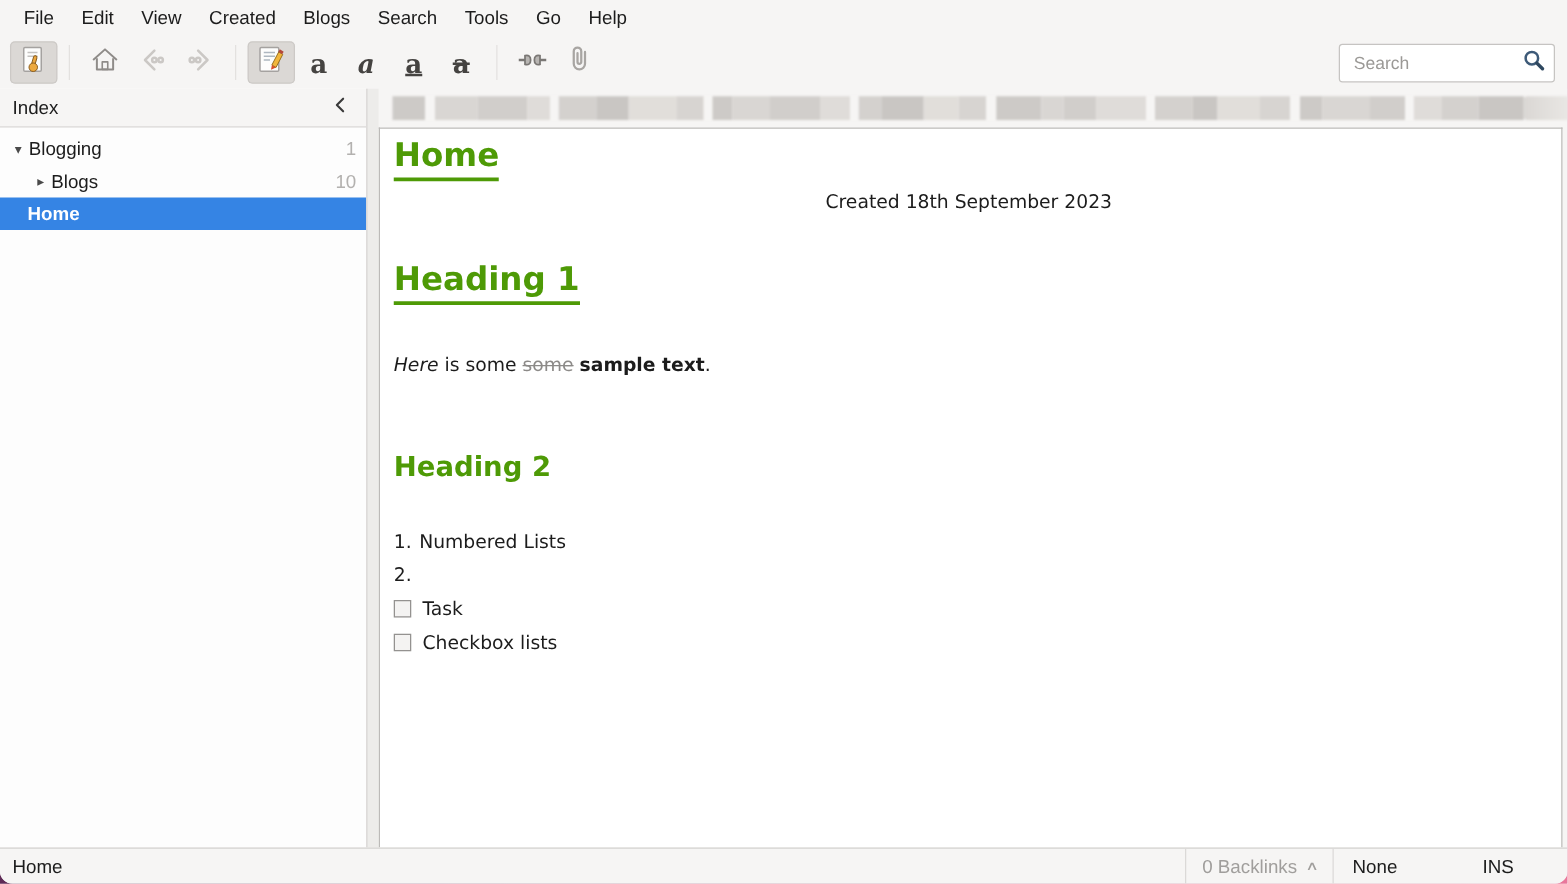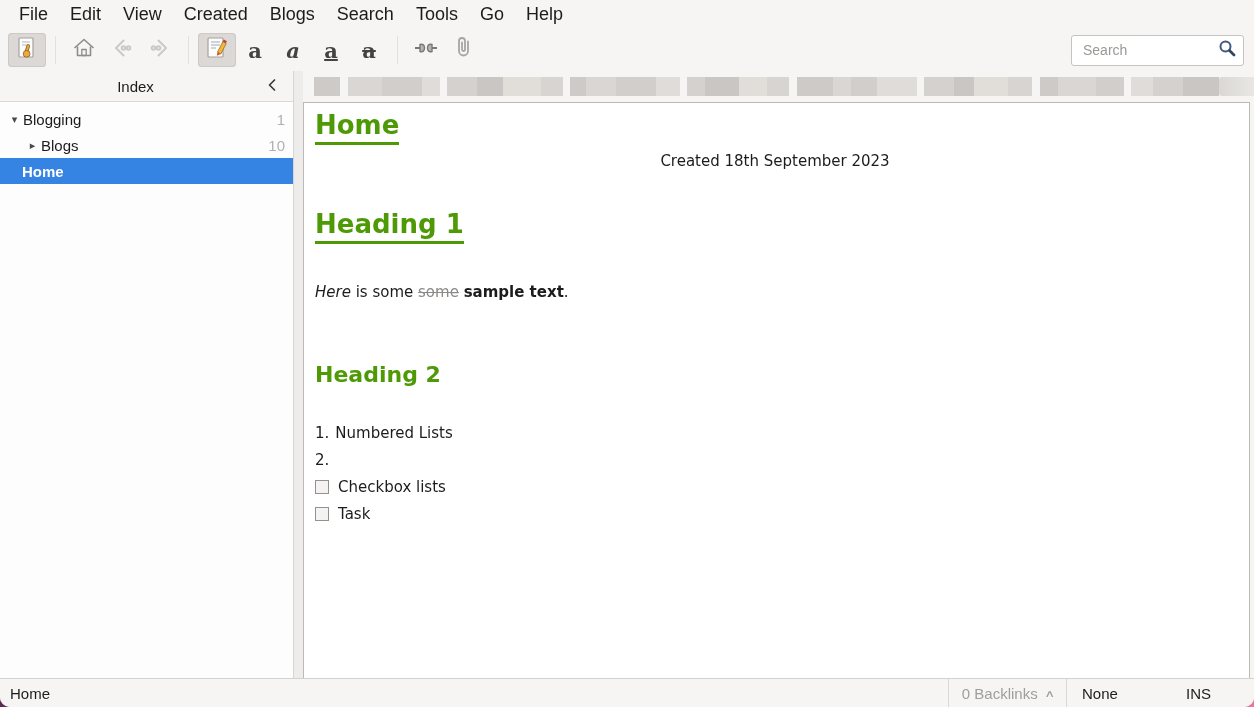--- a/index.html
+++ b/index.html
@@ -1,21 +1,21 @@
 <!DOCTYPE html>
 <html><head>
 <meta charset="utf-8">
 <style>
   html,body{margin:0;padding:0;}
   body{background:linear-gradient(90deg,#5e2a56,#e9789b);}
   .window{width:1254px;height:707px;background:#f6f5f4;border-radius:0 0 10px 10px;overflow:hidden;
           display:flex;flex-direction:column;font-family:"Liberation Sans",sans-serif;color:#1c1c1c;}
 
   
-  .menubar{height:29px;display:flex;align-items:center;padding-left:8px;font-size:18px;flex:0 0 auto;}
+  .menubar{height:29px;display:flex;align-items:center;padding-left:8px;font-size:15px;flex:0 0 auto;}
   .menu-item{padding:4px 11px;cursor:default;}
 
   
   .toolbar{height:42px;display:flex;align-items:center;padding:0 8px;flex:0 0 auto;}
   .tbtn{width:38px;height:34px;display:flex;align-items:center;justify-content:center;border-radius:4px;flex:0 0 auto;}
   .tbtn.pressed{background:#dbd8d5;box-shadow:inset 0 0 0 1px #ccc9c6;}
   .tsep{width:1px;height:28px;background:#e3e1df;margin:0 9px;flex:0 0 auto;}
   .fmt-letter{font-family:"DejaVu Serif",serif;font-weight:bold;font-size:21px;color:#454341;line-height:1;}
   .fmt-letter.it{font-style:italic;}
   .fmt-letter.ul{text-decoration:underline;text-decoration-thickness:2px;}
@@ -23,21 +23,21 @@
   .toolbar-spacer{flex:1;}
   .searchbox{width:156px;height:29px;background:#fff;border:1px solid #c6c4c2;border-radius:3px;
              display:flex;align-items:center;padding:0 6px 0 9px;margin-right:2px;flex:0 0 auto;}
   .searchbox input{border:none;outline:none;flex:1;font-size:14px;font-family:inherit;color:#333;background:transparent;min-width:0;}
   .searchbox input::placeholder{color:#9b9996;}
 
   
   .main{flex:1;display:flex;min-height:0;}
   .sidebar{width:293px;flex:0 0 auto;display:flex;flex-direction:column;background:#fdfdfd;}
   .sidebar-header{height:30px;background:#f6f5f4;border-bottom:1px solid #dbd9d7;display:flex;align-items:center;
-                  padding:0 10px;font-size:15px;flex:0 0 auto;text-align:center;}
+                  padding:0 10px;font-size:15px;flex:0 0 auto;}
   .sidebar-title{flex:1;}
   .collapse-btn{width:22px;height:22px;display:flex;align-items:center;justify-content:center;}
   .tree{flex:1;padding-top:4px;font-size:15px;}
   .tree-row{height:26px;display:flex;align-items:center;padding-right:8px;}
   .tree-row.lvl0{padding-left:6px;}
   .tree-row.lvl1{padding-left:24px;}
   .expander{width:17px;text-align:center;font-size:11px;color:#4a4a4a;flex:0 0 auto;}
   .tree-label{flex:1;}
   .tree-count{color:#b3b1af;}
   .tree-row.selected{background:#3584e4;color:#fff;font-weight:bold;padding-left:22px;}
@@ -291,25 +291,25 @@
           <div class="list-row">
             <span class="list-marker">1.</span>
             <span>Numbered Lists</span>
           </div>
           <div class="list-row">
             <span class="list-marker">2.</span>
             <span></span>
           </div>
           <div class="list-row">
             <span class="checkbox"></span>
-            <span>Checkbox lists</span>
+            <span>Task</span>
           </div>
           <div class="list-row">
             <span class="checkbox"></span>
-            <span>Task</span>
+            <span>Checkbox lists</span>
           </div>
         </div>
 
       </div>
     </div>
   </div>
 
   <div class="statusbar">
     <span class="status-page">Home</span>
     <span class="status-spacer"></span>

